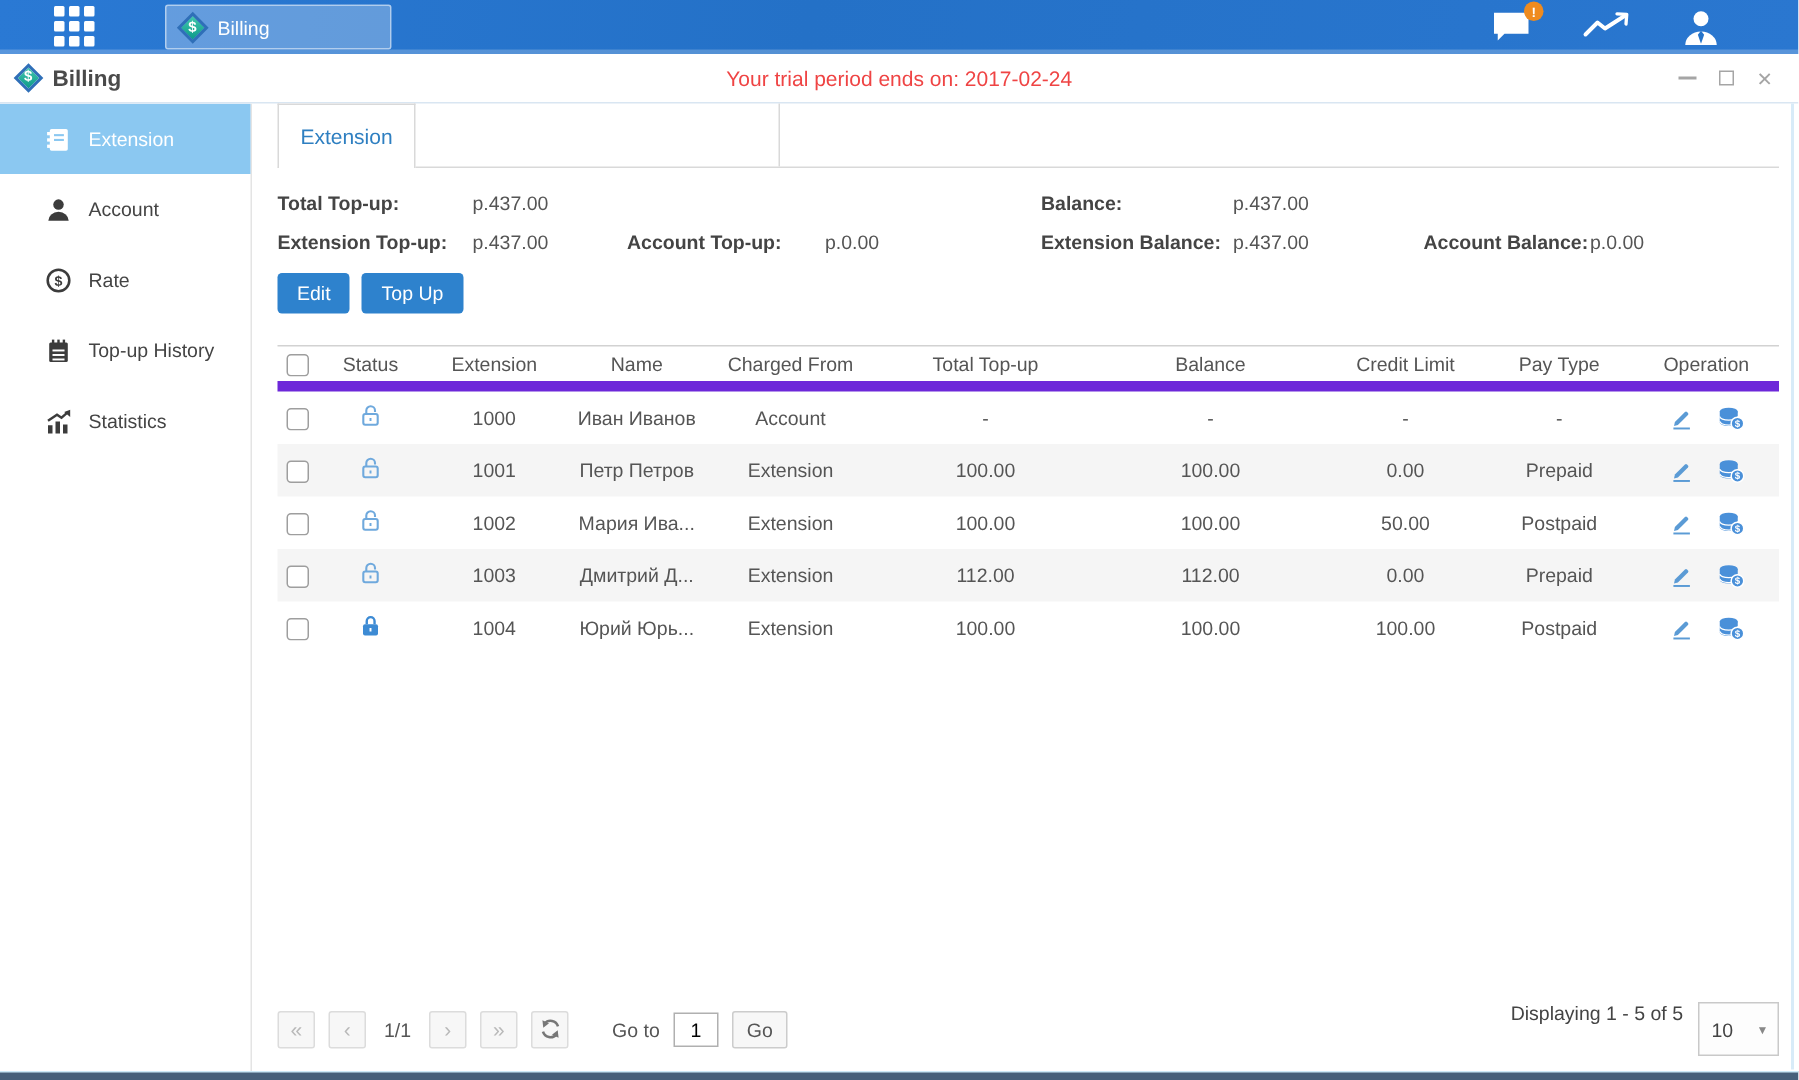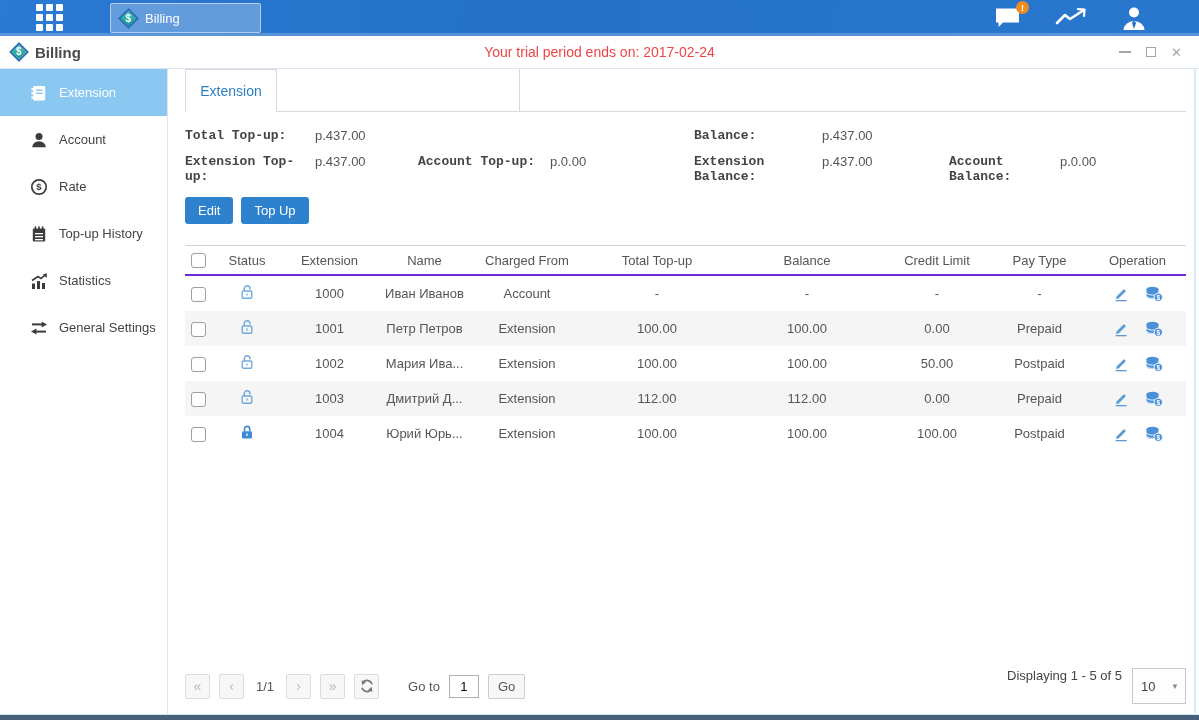--- a/index.html
+++ b/index.html
@@ -41,30 +41,30 @@
 
   .main { flex:1; display:flex; flex-direction:column; padding:0 13px 0 17px; min-width:0; position:relative; }
 
   
   .tabstrip { height:43px; display:flex; border-bottom:1px solid #d9d9d9; }
   .tab { width:92px; border:1px solid #d9d9d9; border-bottom:none; margin-bottom:-1px; background:#fff; color:#2e7fc1; font-size:14px; display:flex; align-items:center; justify-content:center; cursor:pointer; }
   .tab-empty { width:243px; border-right:1px solid #d9d9d9; }
 
   
   .summary { display:grid; grid-template-columns:130px 103px 132px 144px 128px 127px 111px 1fr; row-gap:11px; margin-top:16px; font-size:13px; }
-  .s-label { font-weight:bold; color:#444;font-family:Liberation Mono, monospace; }
+  .s-label { font-weight:bold; color:#444; }
   .s-value { color:#555; }
 
   .btn-row { display:flex; gap:8px; margin-top:13px; }
   .btn { background:#2e82cd; color:#fff; border:none; font-size:13px; font-family:inherit; height:27px; padding:0 13px; border-radius:3px; cursor:pointer; }
 
   
   .table { margin-top:21px; font-size:13px; color:#555; }
   .trow { display:grid; grid-template-columns:27px 70px 95px 95px 110px 150px 150px 110px 95px 101px; align-items:center; }
-  .thead { height:31px; border-top:1px solid #d2d2d2; border-bottom:2px solid #6d28d9; color:#555; }
+  .thead { height:31px; border-top:1px solid #d2d2d2; border-bottom:7px solid #6d28d9; color:#555; }
   .tcell { text-align:center; overflow:hidden; white-space:nowrap; text-overflow:ellipsis; }
   .tbody .trow { height:35px; }
   .tbody .trow:nth-child(even) { background:#f5f5f5; }
   .checkbox { width:15px; height:15px; border:1px solid #9e9e9e; border-radius:3px; background:#fff; display:inline-block; cursor:pointer; vertical-align:middle; }
   .lock { display:inline-flex; }
   .lock[data-status="unlocked"] .shape-locked { display:none; }
   .lock[data-status="locked"] .shape-unlocked { display:none; }
   .ops { display:flex; align-items:center; justify-content:center; gap:16px; }
   .op-icon { cursor:pointer; display:flex; }
 
@@ -190,29 +190,20 @@
       </div>
       <div class="side-item">
         <svg width="18" height="18" viewBox="0 0 18 18">
             <rect x="2" y="11.5" width="3" height="5.5" fill="currentColor"></rect>
             <rect x="7" y="9" width="3" height="8" fill="currentColor"></rect>
             <rect x="12" y="11" width="3" height="6" fill="currentColor"></rect>
             <polyline points="2,8.5 8,4.5 11,6.5 15.5,2.6" fill="none" stroke="currentColor" stroke-width="1.6"></polyline>
             <polygon points="16.8,1.2 16.8,6 12.8,2.6" fill="currentColor"></polygon>
           </svg>
         <span>Statistics</span>
-      </div>
-      <div class="side-item">
-        <svg width="18" height="18" viewBox="0 0 18 18">
-            <line x1="2" y1="5.4" x2="13" y2="5.4" stroke="currentColor" stroke-width="2"></line>
-            <polygon points="17,5.4 11.6,2.4 11.6,8.4" fill="currentColor"></polygon>
-            <line x1="5" y1="12.6" x2="16" y2="12.6" stroke="currentColor" stroke-width="2"></line>
-            <polygon points="1,12.6 6.4,9.6 6.4,15.6" fill="currentColor"></polygon>
-          </svg>
-        <span>General Settings</span>
       </div>
     </div>
 
     <div class="main">
       <div class="tabstrip">
         <div class="tab">Extension</div>
         <div class="tab-empty"></div>
       </div>
 
       <div class="summary">

